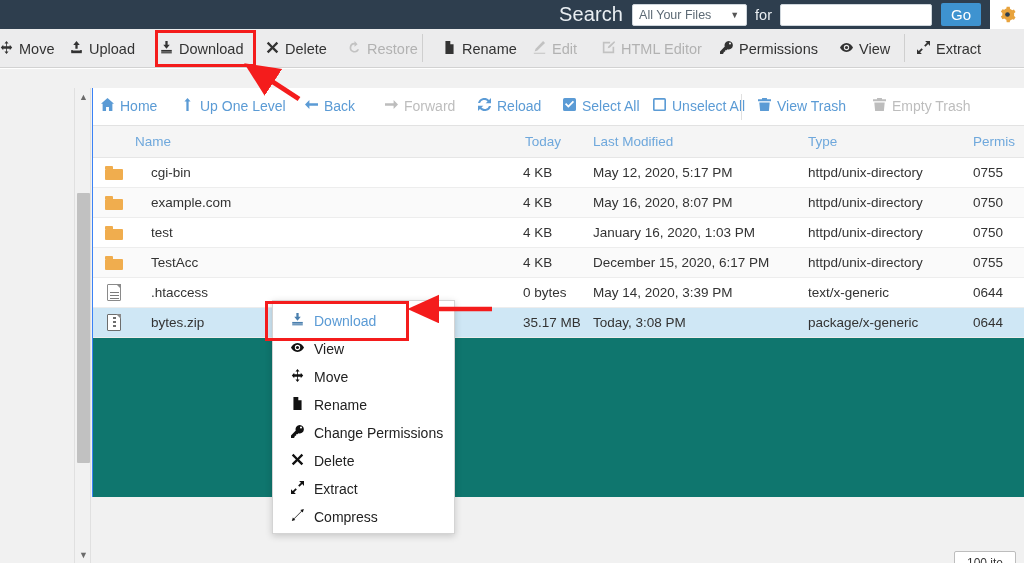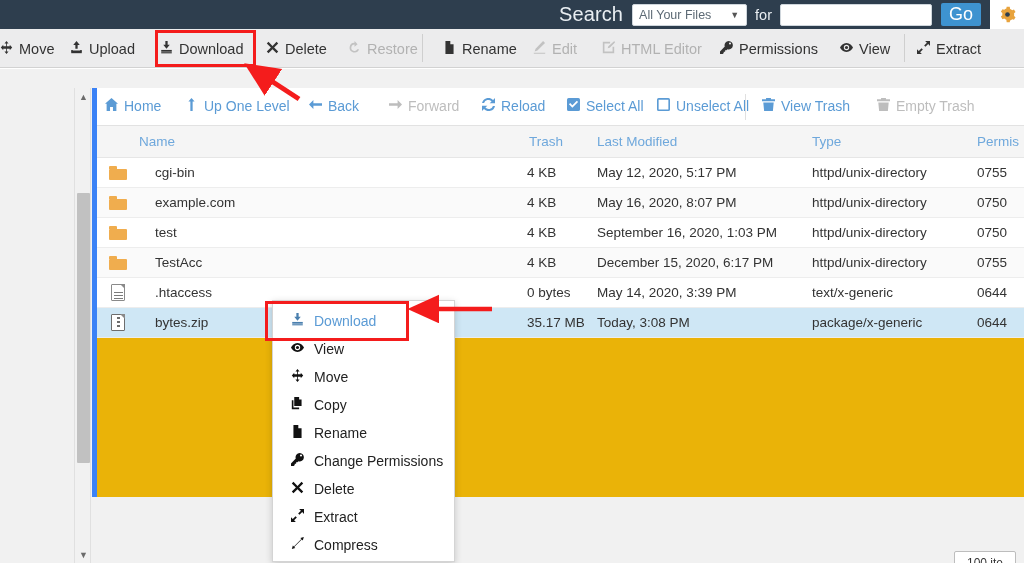--- a/index.html
+++ b/index.html
@@ -35,21 +35,21 @@
   }
   .search-for { color: #e9eef2; font-size: 14.5px; margin: 0 8px; }
   .search-input {
     width: 152px; height: 22px; background: #fff;
     border: 1px solid #cfd6dc; border-radius: 2px;
     font-size: 12.5px; color: #333; padding: 0 5px; outline: none;
     font-family: "Liberation Sans", sans-serif;
   }
   .go-btn {
     margin-left: 9px; width: 40px; height: 23px;
-    background: #3e93d0; color: #fff; font-size: 18px;
+    background: #3e93d0; color: #fff; font-size: 15px;
     border: none; border-radius: 2px; cursor: pointer;
     display: flex; align-items: center; justify-content: center;
     font-family: "Liberation Sans", sans-serif;
   }
   .gear-box {
     margin-left: 9px; width: 34px; height: 29px; background: #fff;
     display: flex; align-items: center; justify-content: center;
   }
 
   
@@ -91,21 +91,21 @@
     background: #c1c1c1; border-radius: 1px;
   }
   .leftpanel {
     position: absolute; left: 0; top: 0; width: 74px; height: 494px;
     background: #f1f1f1;
   }
 
   
   .pane {
     position: absolute; left: 92px; top: 19px; right: 0; height: 409px;
-    background: #eab308; border-left: 5px solid #3b82f6;
+    background: #0f766e; border-left: 1px solid #3b82f6;
   }
   .navbar {
     height: 38px; background: #fff; border-bottom: 1px solid #e2e2e2;
     display: flex; align-items: center; padding-left: 8px;
   }
   .nav {
     display: flex; align-items: center; gap: 6px;
     font-size: 14px; color: #5b9bd5; cursor: pointer; white-space: nowrap;
   }
   .nav.disabled { color: #bdbdbd; cursor: default; }
@@ -285,21 +285,21 @@
           </div>
           <div class="nav disabled" style="position: absolute; left: 780px; top: 10px;">
             <span class="gl"><svg width="13" height="13" viewBox="0 0 16 16" fill="#bdbdbd">
                 <path d="M5 0h6v1.6h5V4H0V1.6h5zM1.6 5.4h12.8L13.4 16H2.6z"></path>
               </svg></span>
             <span>Empty Trash</span>
           </div>
         </div>
       <div class="colhead" id="colhead">
           <span style="left: 42px;">Name</span>
-          <span style="left: 432px;">Trash</span>
+          <span style="left: 432px;">Today</span>
           <span style="left: 500px;">Last Modified</span>
           <span style="left: 715px;">Type</span>
           <span style="left: 880px;">Permis</span>
         </div>
       <div class="rows" id="rows">
           <div class="row">
             <div class="ficon">
               <div class="folder"></div>
             </div>
             <span class="cell c-name">cgi-bin</span>
@@ -317,21 +317,21 @@
             <span class="cell c-mod">May 16, 2020, 8:07 PM</span>
             <span class="cell c-type">httpd/unix-directory</span>
             <span class="cell c-perm">0750</span>
           </div>
           <div class="row">
             <div class="ficon">
               <div class="folder"></div>
             </div>
             <span class="cell c-name">test</span>
             <span class="cell c-size">4 KB</span>
-            <span class="cell c-mod">September 16, 2020, 1:03 PM</span>
+            <span class="cell c-mod">January 16, 2020, 1:03 PM</span>
             <span class="cell c-type">httpd/unix-directory</span>
             <span class="cell c-perm">0750</span>
           </div>
           <div class="row alt">
             <div class="ficon">
               <div class="folder"></div>
             </div>
             <span class="cell c-name">TestAcc</span>
             <span class="cell c-size">4 KB</span>
             <span class="cell c-mod">December 15, 2020, 6:17 PM</span>
@@ -383,27 +383,20 @@
         <span>View</span>
       </div>
       <div class="ctxitem">
         <span class="gl"><svg width="13" height="13" viewBox="0 0 16 16" fill="#111">
             <path d="M8 0L5.5 3h2v3.5H4v-2L1 8l3 3.5v-2h3.5V13h-2L8 16l2.5-3h-2V9.5H12v2L15 8l-3-3.5v2H8.5V3h2z"></path>
           </svg></span>
         <span>Move</span>
       </div>
       <div class="ctxitem">
         <span class="gl"><svg width="13" height="13" viewBox="0 0 16 16" fill="#111">
-            <path d="M4 0h6l3 3v8H4zM10 0v3h3z"></path>
-            <path d="M1 4h2v9h7v2H1z"></path>
-          </svg></span>
-        <span>Copy</span>
-      </div>
-      <div class="ctxitem">
-        <span class="gl"><svg width="13" height="13" viewBox="0 0 16 16" fill="#111">
             <path d="M3 0h6l4 4v12H3zM9 0v4h4z"></path>
           </svg></span>
         <span>Rename</span>
       </div>
       <div class="ctxitem">
         <span class="gl"><svg width="13" height="13" viewBox="0 0 16 16" fill="#111">
             <path d="M10.8 0a5.2 5.2 0 00-4.9 6.9L0 12.8V16h3.4l1.2-1.2v-1.6h1.7v-1.7h1.6l1.3-1.3A5.2 5.2 0 1010.8 0zm1.5 4.4a1.3 1.3 0 110-2.6 1.3 1.3 0 010 2.6z"></path>
           </svg></span>
         <span>Change Permissions</span>
       </div>

